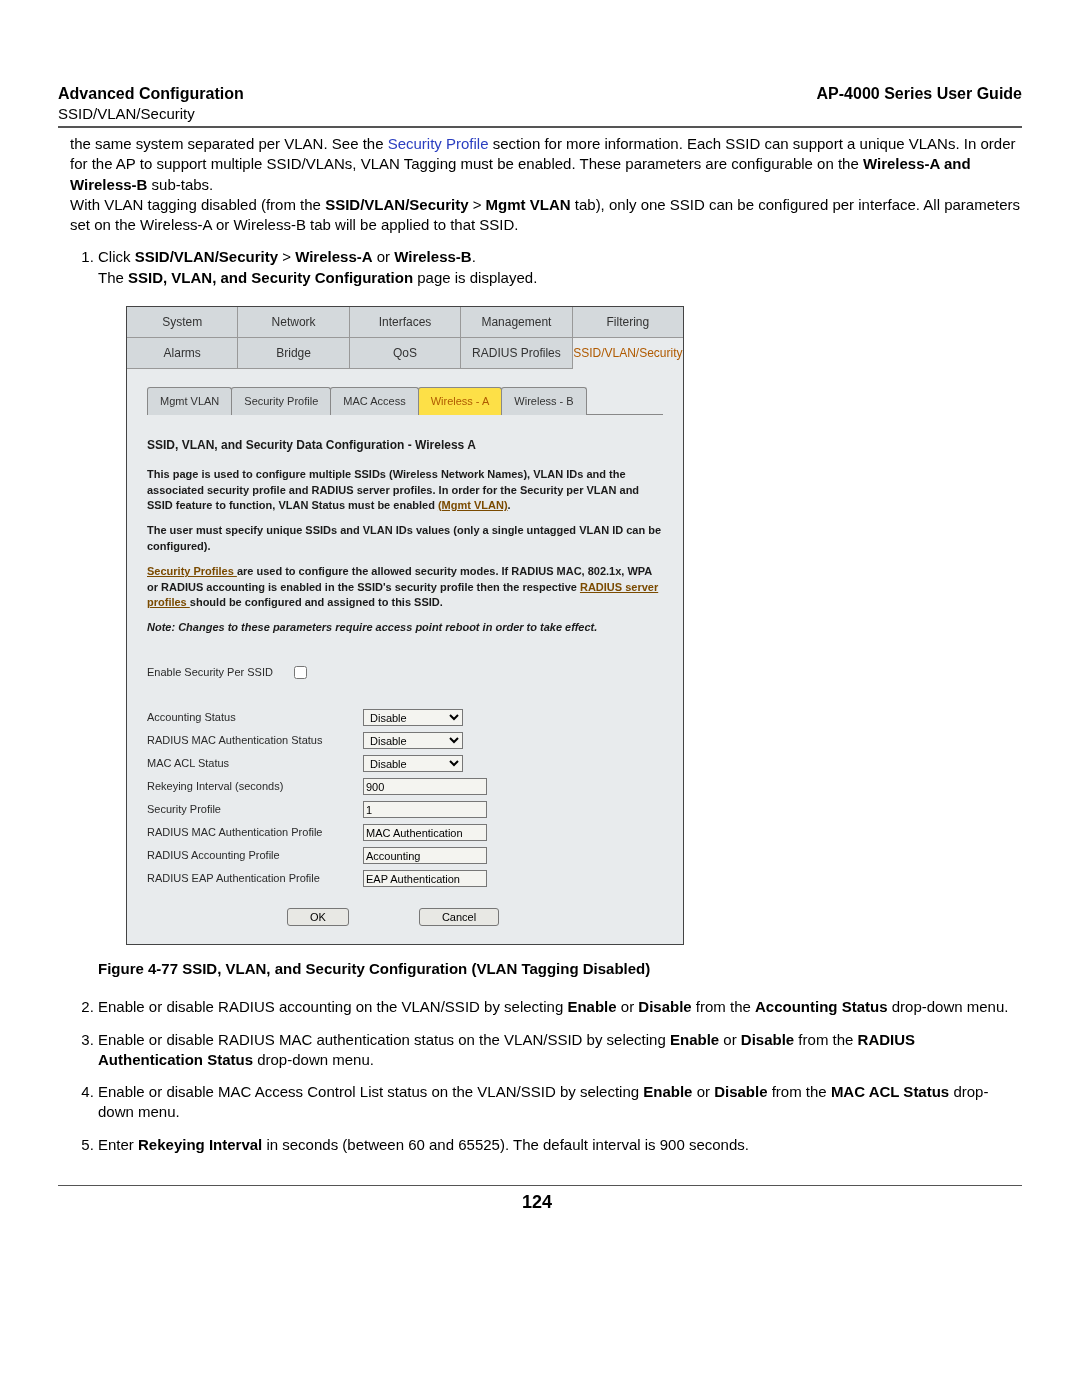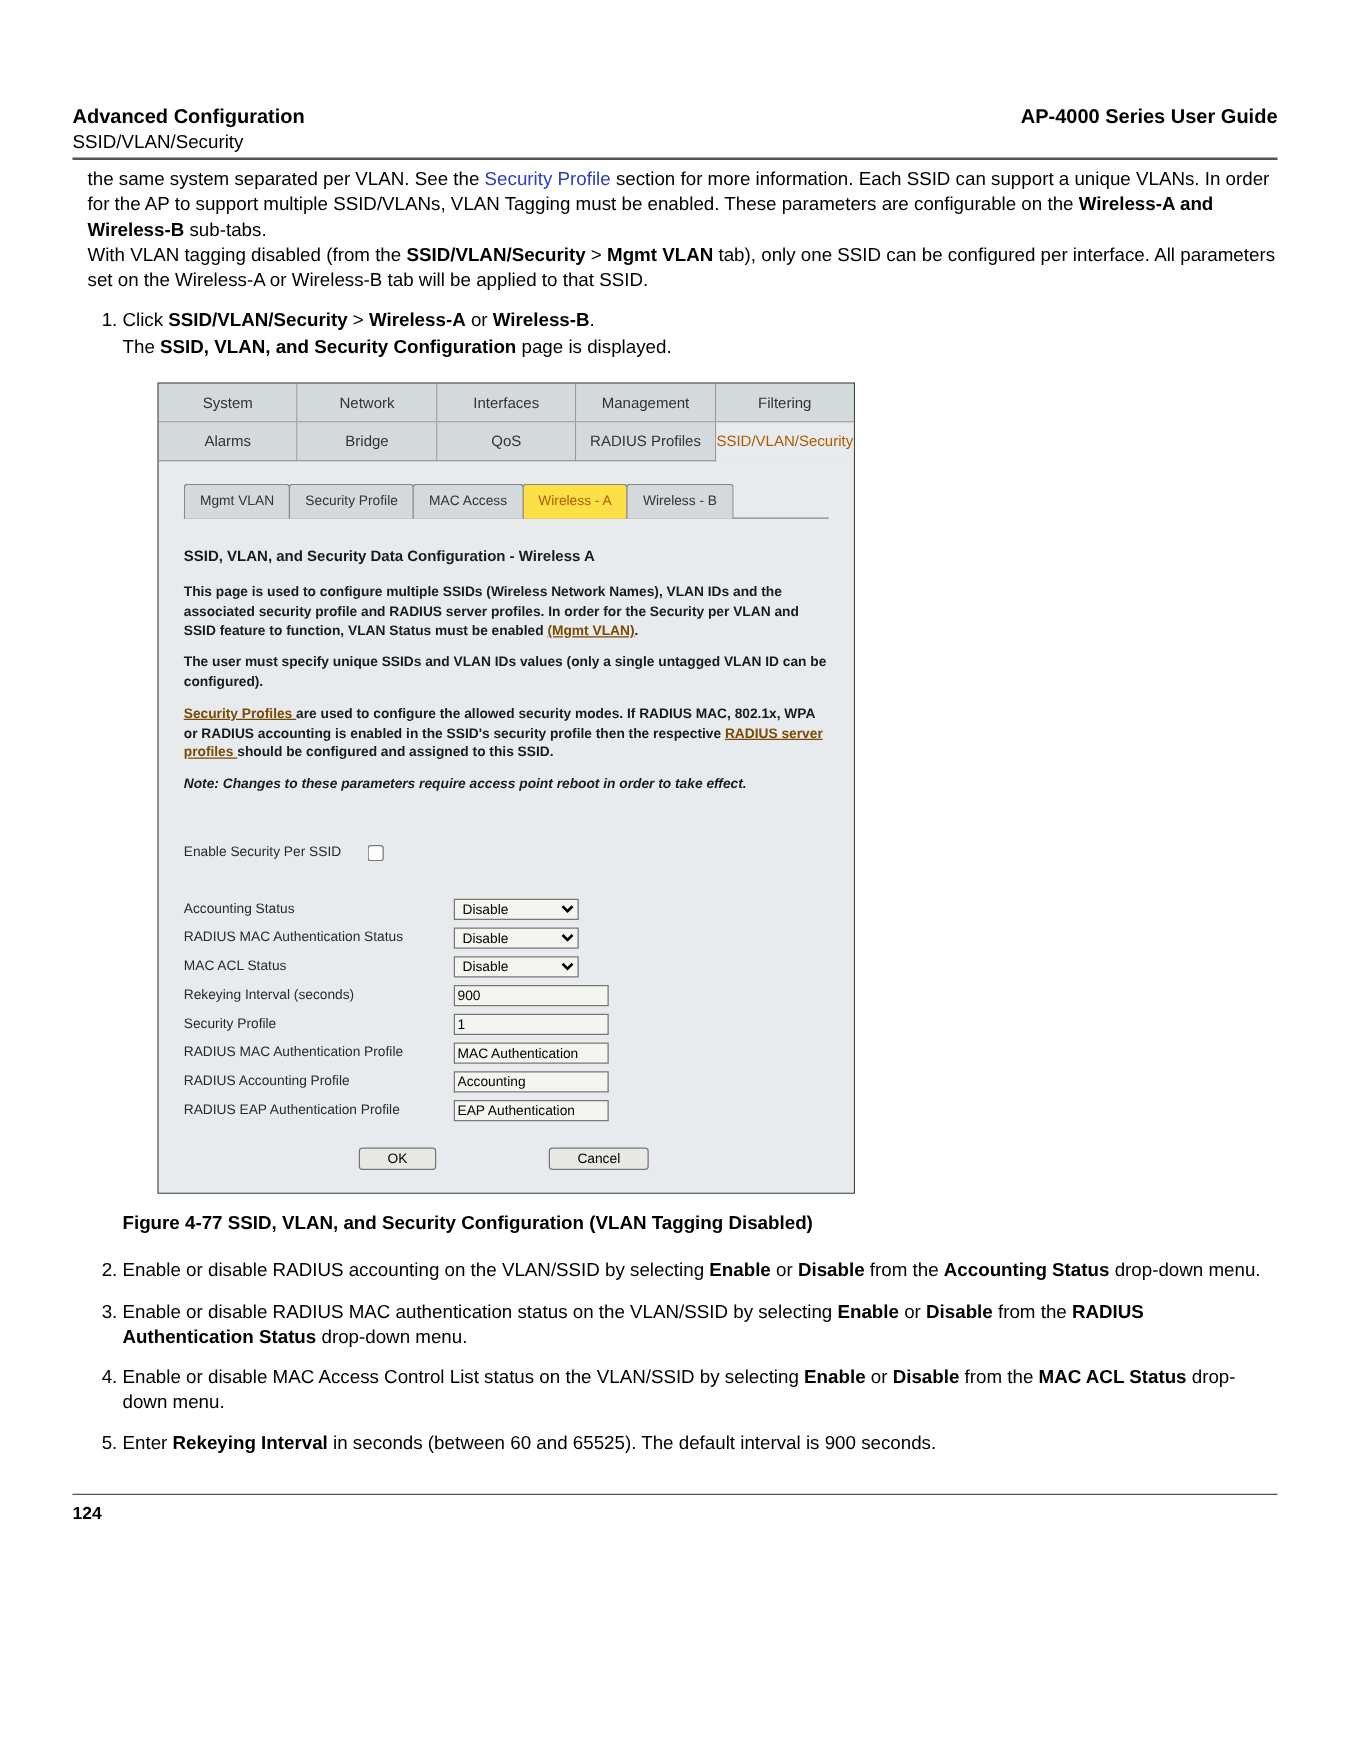--- a/index.html
+++ b/index.html
@@ -50,23 +50,23 @@
   }
   ol.steps li {
     margin-bottom: 12px;
     line-height: 1.35;
   }
   .figure-caption {
     font-weight: bold;
     margin: 14px 0 18px 28px;
   }
   .page-num {
-    text-align: left;
-    font-weight: bold;
-    font-size: 14px;
+    text-align: center;
+    font-weight: bold;
+    font-size: 18px;
     margin-top: 6px;
     padding-right: 6px;
   }
 
   
   .figure-wrap {
     margin: 18px 0 6px 28px;
     width: 558px;
   }
   .app-box {
@@ -139,21 +139,21 @@
     color: #1a1a1a;
     line-height: 1.4;
     margin-bottom: 10px;
   }
   .inner .para .ul { text-decoration: underline; color: #7a4a00; }
   .inner .note {
     font-style: italic;
     font-weight: bold;
     color: #1a1a1a;
     margin-top: 4px;
-    margin-bottom: 38px;
+    margin-bottom: 28px;
   }
   .chk-row {
     font-size: 11px;
     margin: 12px 0 24px 0;
     display: flex;
     align-items: center;
     gap: 13px;
   }
   .chk-row input { margin-left: 8px; }
   .form-table {
@@ -172,21 +172,21 @@
     background: #f4f4f0;
     height: 17px;
     box-sizing: border-box;
     padding: 1px 2px;
   }
   .sel { width: 100px; }
   .inp { width: 124px; }
   .btnrow {
     margin-top: 18px;
     display: flex;
-    gap: 90px;
+    gap: 70px;
     padding-left: 140px;
   }
   .btn {
     font-size: 11px;
     padding: 2px 22px;
     background: #e8e8e4;
     border: 1px solid #777;
     border-radius: 3px;
   }
   b { font-weight: bold; }

